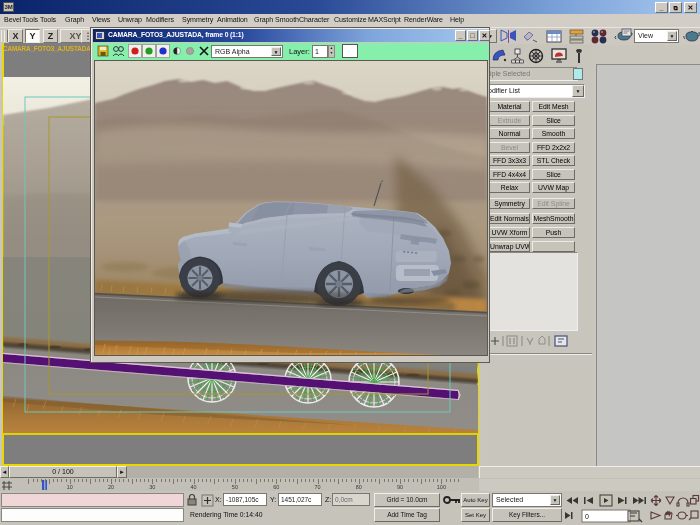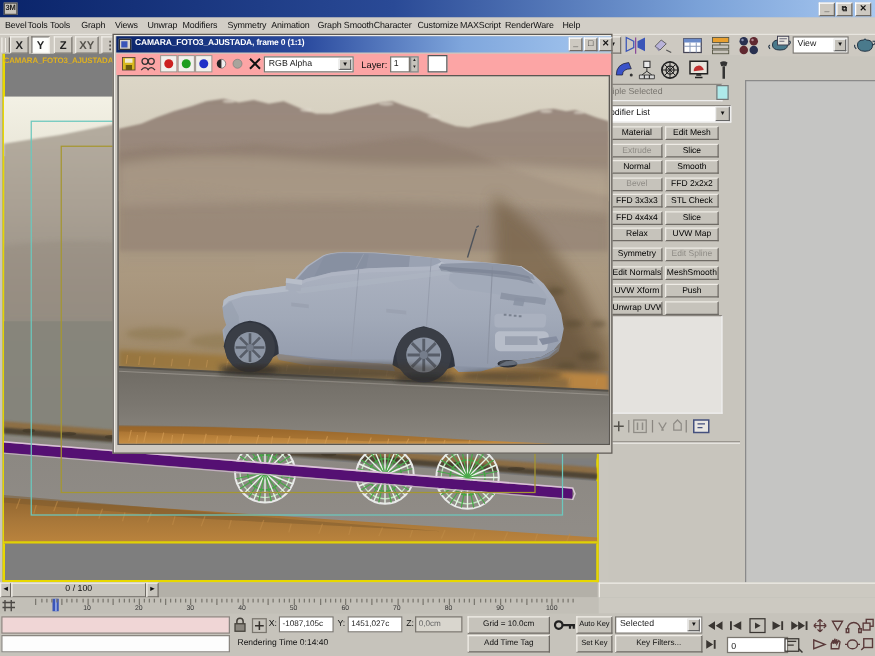--- a/index.html
+++ b/index.html
@@ -52,21 +52,21 @@
     <span style="left:404px">RenderWare</span>
     <span style="left:450px">Help</span>
 </div>
 
 <div class="abs" id="toolbar">
  <div class="abs" style="left:1px;top:2px;width:2px;height:12px;border-left:1px solid #f0ede7;border-right:1px solid #77736d;"></div>
  <div class="abs" style="left:4px;top:2px;width:2px;height:12px;border-left:1px solid #f0ede7;border-right:1px solid #77736d;"></div>
  <div class="axbtn" style="left:8px;width:15px;">X</div>
  <div class="axbtn" style="left:25px;width:15px;background:#fdfdfb;border-color:#77736d #f0ede7 #f0ede7 #77736d;">Y</div>
  <div class="axbtn" style="left:43px;width:15px;">Z</div>
- <div class="axbtn" style="left:60px;width:19px;color:#55524c;">XY</div>
+ <div class="axbtn" style="left:60px;width:31px;color:#55524c;">XY</div>
  <div class="axbtn" style="left:81px;width:14px;color:#55524c;">⋮</div>
  <div id="rtools">
   <div class="abs" style="left:484px;top:1px;width:13px;height:14px;background:#cdc9c1;border:1px solid;border-color:#f0ede7 #77736d #77736d #f0ede7;box-sizing:border-box;font-size:5px;text-align:center;line-height:12px;color:#111;">▼</div>
   <svg class="abs" style="left:500px;top:0px;" width="200" height="17" viewBox="0 0 200 17" xmlns="http://www.w3.org/2000/svg">
    <path d="M8.5,2 v13" stroke="#8a4a9a" stroke-width="1"></path>
    <path d="M7,5 L1,2 v11 L7,10 Z" fill="none" stroke="#3a55b8" stroke-width="1"></path>
    <path d="M10,5 L16,2 v11 L10,10 Z" fill="#3a55b8"></path>
    <path d="M24,9 l5,-5 4,3 -5,5 z" fill="#b8b2d8" stroke="#555" stroke-width="0.7"></path>
    <path d="M24,9 l3,4 1,-1 z" fill="#8a86a8"></path>
    <path d="M33,12 l4,2" stroke="#555" stroke-width="1"></path>
@@ -265,21 +265,21 @@
 <div class="abs" id="renderwin">
  <div class="abs" style="left:2px;top:1px;width:396px;height:13px;background:linear-gradient(90deg,#0a246a 0%,#2a4a9e 38%,#7fa6dc 70%,#a6c8f0 100%);">
   <div class="abs" style="left:2px;top:2px;width:10px;height:9px;background:#d8d4cc;border:1px solid #333;box-sizing:border-box;">
         <div class="abs" style="left:1px;top:1px;width:5px;height:5px;background:#3a55b8;"></div>
       </div>
   <span style="position:absolute;left:15px;top:1.5px;font-size:6.8px;font-weight:bold;color:#fff;letter-spacing:-0.15px;">CAMARA_FOTO3_AJUSTADA, frame 0 (1:1)</span>
   <div class="wbtn" style="left:362px;top:1px;width:11px;height:11px;font-size:7px;line-height:10px;">_</div>
   <div class="wbtn" style="left:374px;top:1px;width:11px;height:11px;font-size:7px;line-height:10px;">□</div>
   <div class="wbtn" style="left:386px;top:1px;width:11px;height:11px;font-size:7px;line-height:10px;">✕</div>
  </div>
- <div class="abs" id="rwtools" style="left:2px;top:15px;width:396px;height:17px;background:#fca5a5;">
+ <div class="abs" id="rwtools" style="left:2px;top:15px;width:396px;height:17px;background:#86efac;">
   <svg width="396" height="17" viewBox="0 0 396 17" xmlns="http://www.w3.org/2000/svg">
    <rect x="5" y="3" width="10" height="10" fill="#d8b820" stroke="#554433" stroke-width="0.7"></rect>
    <rect x="7" y="3.8" width="6" height="3.4" fill="#f0ead0"></rect>
    <rect x="7.6" y="9" width="5" height="4" fill="#6a5a10"></rect>
    <circle cx="23" cy="6" r="2.4" fill="none" stroke="#333" stroke-width="1"></circle>
    <circle cx="28" cy="6" r="2.4" fill="none" stroke="#333" stroke-width="1"></circle>
    <path d="M20,13 q3,-4 6,0 M25,13 q3,-4 6,0" fill="none" stroke="#333" stroke-width="1"></path>
    <rect x="35.5" y="1.5" width="13" height="13" fill="#f2f0ec" stroke="#9a968e" stroke-width="0.8"></rect>
    <rect x="49.5" y="1.5" width="13" height="13" fill="#f2f0ec" stroke="#9a968e" stroke-width="0.8"></rect>
    <rect x="63.5" y="1.5" width="13" height="13" fill="#f2f0ec" stroke="#9a968e" stroke-width="0.8"></rect>

